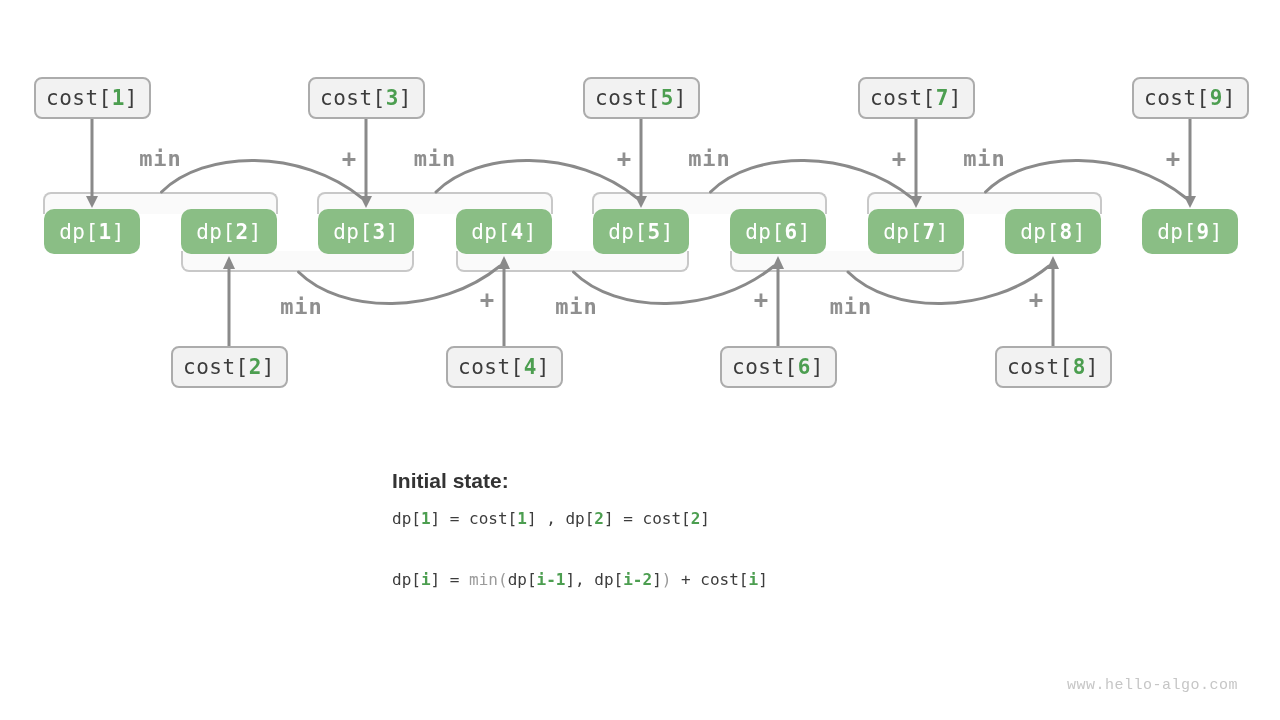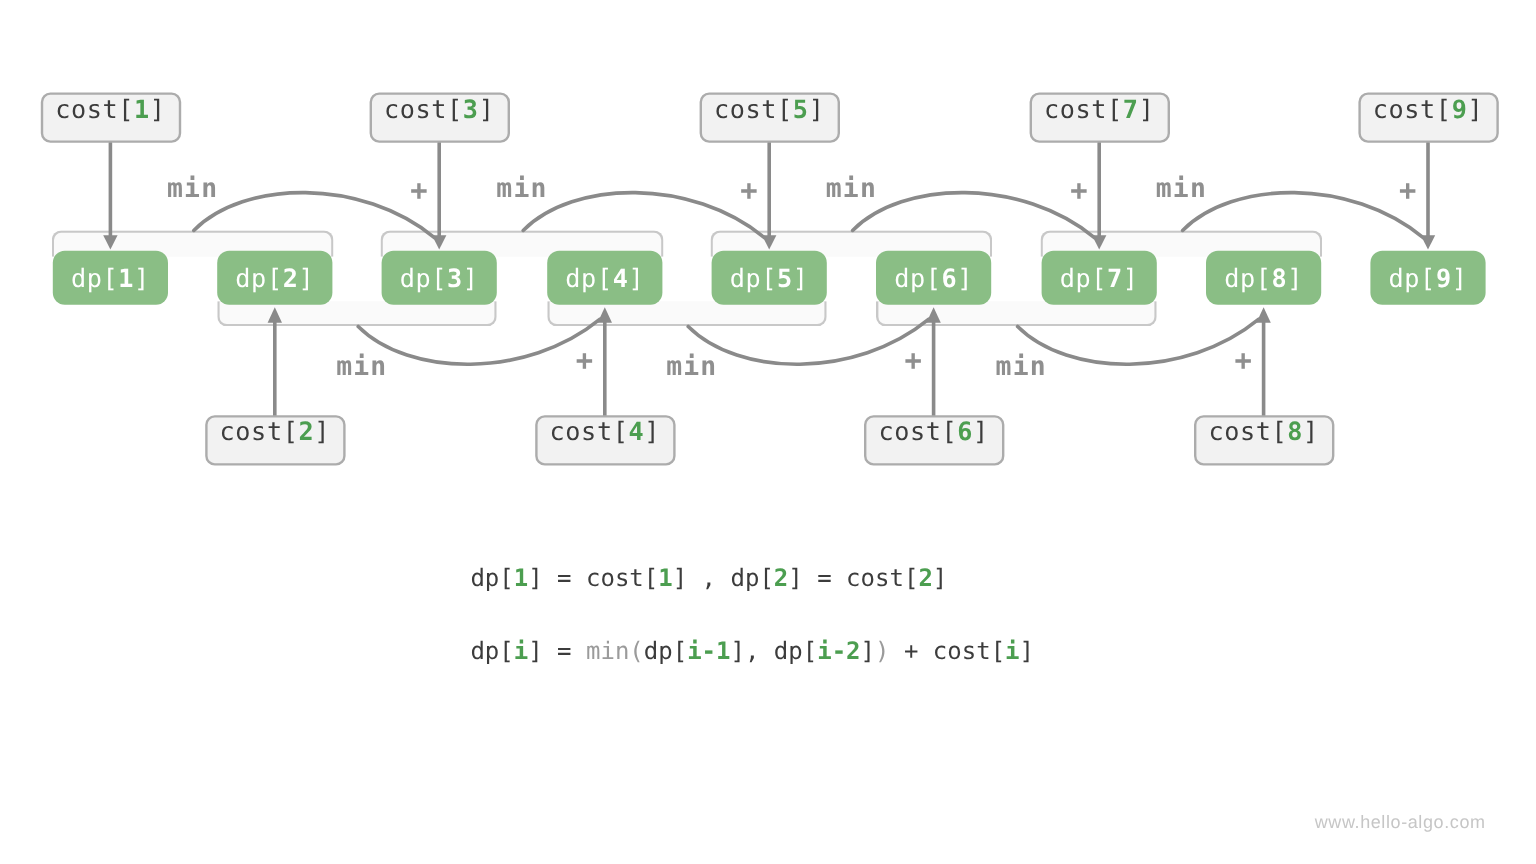--- a/index.html
+++ b/index.html
@@ -26,51 +26,51 @@
     background:var(--box-green); color:#ffffff;
     display:flex; align-items:center; justify-content:center;
     font-size:21px; letter-spacing:0.5px;
   }
   .dp-box .num { font-weight:bold; }
 
   .cost-box {
     position:absolute; width:117px; height:42px; border-radius:8px;
     background:var(--cost-fill); border:2px solid var(--cost-border);
     box-sizing:border-box; color:var(--text-dark);
-    display:flex; align-items:flex-start; justify-content:center;
+    display:flex; align-items:center; justify-content:center;
     font-size:21px; letter-spacing:0.5px;
   }
   .cost-box .num { font-weight:bold; color:var(--num-green); }
 
   .op-label {
     position:absolute; transform:translate(-50%,-50%);
     color:var(--gray); font-weight:bold; white-space:pre;
   }
   .op-label.min  { font-size:22px; letter-spacing:1px; }
   .op-label.plus { font-size:24px; }
 
   .arrow-line { stroke:var(--arrow); stroke-width:3; fill:none; stroke-linecap:round; }
   .arrow-head { fill:var(--arrow); stroke:none; }
 
   .notes { position:absolute; left:392px; top:469px; }
   .note-title {
     font-family:"Liberation Sans", sans-serif; font-weight:bold;
     font-size:21px; color:#333333; height:24px; margin:0 0 16px 0;
   }
   .code-line {
-    font-family:"DejaVu Sans Mono", monospace; font-size:20px;
+    font-family:"DejaVu Sans Mono", monospace; font-size:16px;
     color:var(--text-dark); white-space:pre; height:29px; margin:0 0 32px 0;
   }
   .tk-d  { color:var(--text-dark); }
   .tk-g  { color:var(--num-green); font-weight:bold; }
   .tk-gr { color:var(--code-gray); }
 
   .watermark {
     position:absolute; right:42px; top:677px;
-    font-family:Liberation Sans, sans-serif; font-size:15px;
+    font-family:Liberation Mono, monospace; font-size:15px;
     color:var(--watermark); letter-spacing:0.5px;
   }
 </style>
 </head>
 <body>
 
 <div class="canvas">
   <div id="brackets-layer" class="layer">
       <div class="bracket top" style="left: 43px; top: 192px; width: 235px; height: 22px;"></div>
       <div class="bracket top" style="left: 317px; top: 192px; width: 236px; height: 22px;"></div>
@@ -210,18 +210,19 @@
       <div class="op-label plus" style="left: 1173px; top: 159px;">+</div>
       <div class="op-label min" style="left: 301.5px; top: 306px;">min</div>
       <div class="op-label plus" style="left: 487px; top: 300px;">+</div>
       <div class="op-label min" style="left: 576.5px; top: 306px;">min</div>
       <div class="op-label plus" style="left: 761px; top: 300px;">+</div>
       <div class="op-label min" style="left: 851px; top: 306px;">min</div>
       <div class="op-label plus" style="left: 1036px; top: 300px;">+</div>
     </div>
 
   <div class="notes">
+    <div class="note-title">Initial state:</div>
     <div class="code-line"><span class="tk-d">dp[</span><span class="tk-g">1</span><span class="tk-d">] = cost[</span><span class="tk-g">1</span><span class="tk-d">] , dp[</span><span class="tk-g">2</span><span class="tk-d">] = cost[</span><span class="tk-g">2</span><span class="tk-d">]</span></div>
     <div class="code-line"><span class="tk-d">dp[</span><span class="tk-g">i</span><span class="tk-d">] = </span><span class="tk-gr">min</span><span class="tk-gr">(</span><span class="tk-d">dp[</span><span class="tk-g">i-1</span><span class="tk-d">], dp[</span><span class="tk-g">i-2</span><span class="tk-d">]</span><span class="tk-gr">)</span><span class="tk-d"> + cost[</span><span class="tk-g">i</span><span class="tk-d">]</span></div>
   </div>
 
   <div class="watermark">www.hello-algo.com</div>
 </div>
 
 </body></html>

